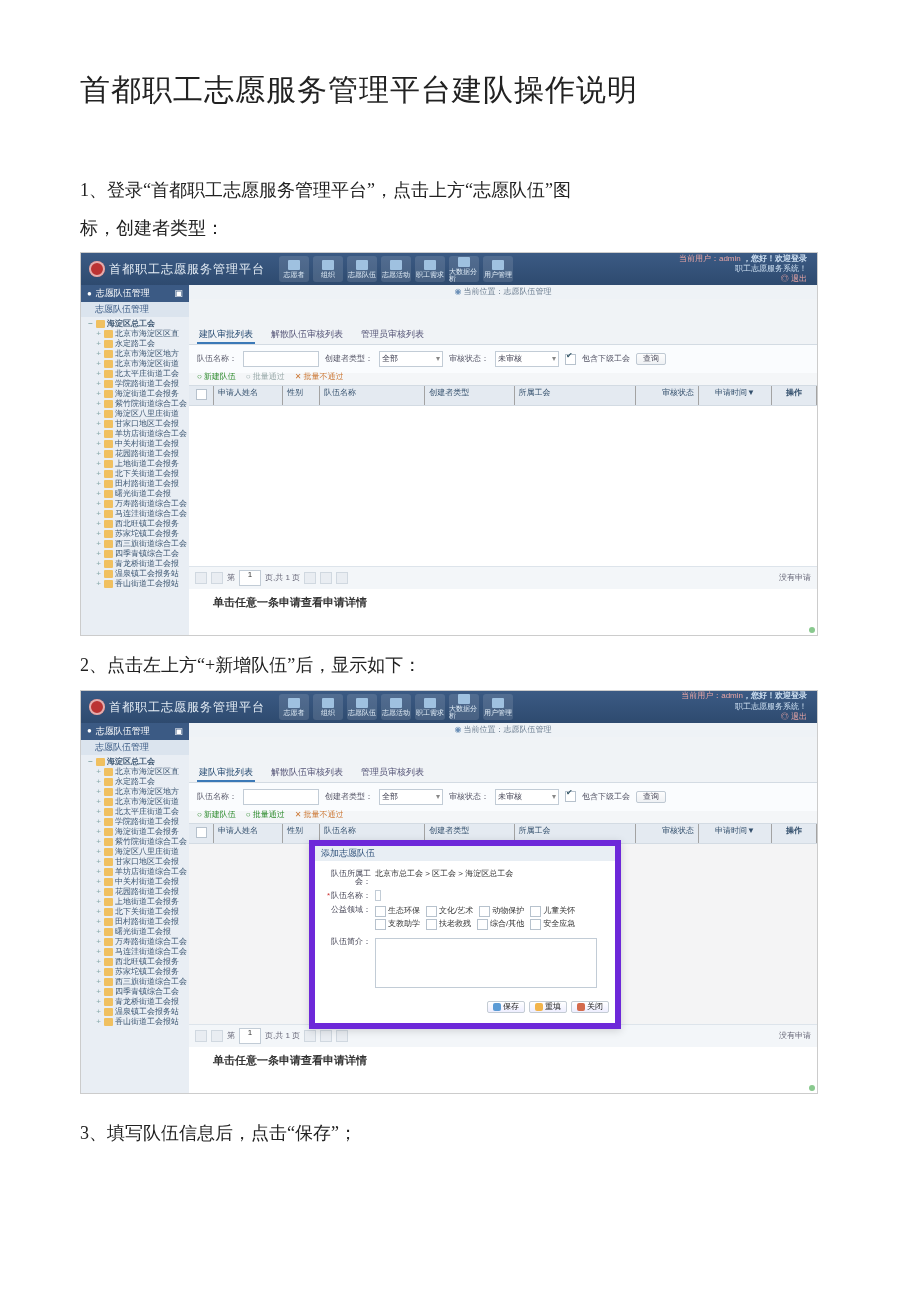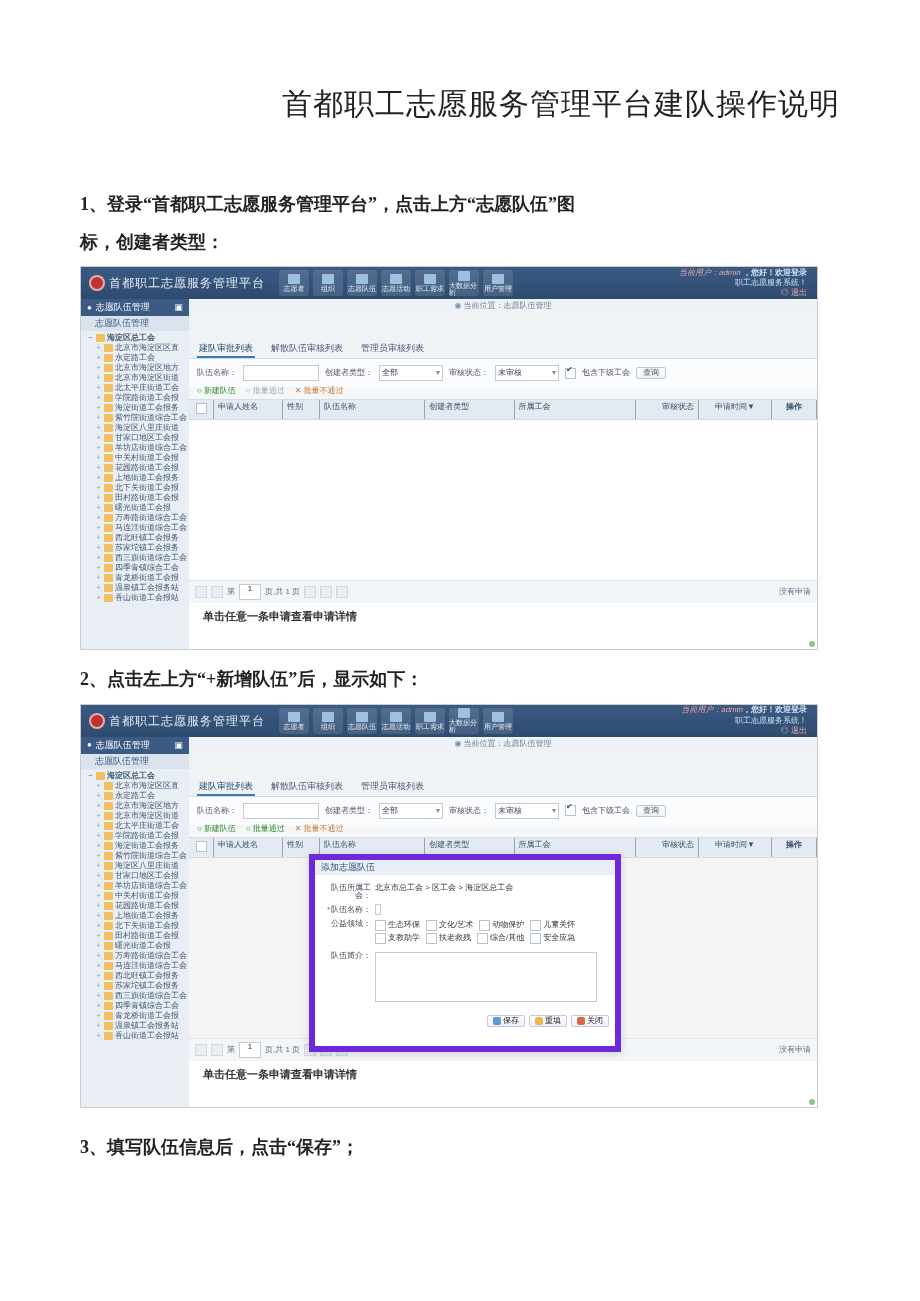--- a/index.html
+++ b/index.html
@@ -9,31 +9,30 @@
     font-family: "Microsoft YaHei", "SimSun", Arial, sans-serif;
     color: #222;
     width: 920px;
   }
   .page {
     padding: 40px 80px 60px 80px;
   }
   h1.doc-title {
     font-size: 30px;
     font-weight: normal;
-    text-align: right;
-    margin: 44px 0 60px 0;
+    text-align: left;
+    margin: 30px 0 60px 0;
     font-family: "SimSun", serif;
     letter-spacing: 1px;
   }
   .step {
     font-size: 18px;
     line-height: 2.2;
     font-family: "SimSun", serif;
     margin: 10px 0 4px 0;
-    font-weight: bold;
   }
   
   .screenshot {
     width: 738px;
     border: 1px solid #ccc;
     margin: 4px 0 10px 0;
     font-size: 10px;
     line-height: 1;
     font-family: "Microsoft YaHei", Arial, sans-serif;
     box-sizing: border-box;
@@ -81,21 +80,21 @@
   }
   .ph-right {
     margin-left: auto;
     display: flex;
     flex-direction: column;
     align-items: flex-end;
     padding-right: 10px;
     font-size: 8px;
     line-height: 1.3;
   }
-  .ph-right .line1 { color: #e7a5a5; font-style: italic; }
+  .ph-right .line1 { color: #e7a5a5; }
   .ph-right .line3 { color: #e7a5a5; }
   
   .ph-body {
     display: flex;
     min-height: 0;
   }
   .ph-side {
     width: 108px;
     background: #e9eef4;
     flex-shrink: 0;
@@ -264,21 +263,21 @@
     gap: 4px;
     padding: 3px 6px;
     font-size: 8px;
     color: #667;
     background: #f3f6f9;
     border-top: 1px solid #dde4eb;
   }
   .pager .pico { width: 10px; height: 10px; display: inline-block; background: #e9edf2; border: 1px solid #d0d8e0; }
   .pager .spacer { flex: 1; }
   .detail-hint {
-    padding: 8px 14px;
+    padding: 8px 24px;
     font-size: 11px;
     font-weight: bold;
     color: #333;
     background: #fff;
     border-top: 0;
     height: 30px;
   }
   .scroll-corner {
     width: 6px; height: 6px;
     background: #89c98e;
@@ -327,21 +326,21 @@
   .textarea-box {
     border: 1px solid #c2ccd6;
     background: #fff;
     height: 48px;
     width: 220px;
   }
   .dialog-actions {
     display: flex;
     justify-content: flex-end;
     gap: 4px;
-    padding: 4px 6px 19px 0;
+    padding: 4px 6px 10px 0;
   }
   .dbtn {
     display: inline-flex;
     align-items: center;
     gap: 2px;
     font-size: 8px;
     border: 1px solid #c4ccd4;
     background: linear-gradient(#fff,#eef);
     border-radius: 2px;
     padding: 1px 5px;

